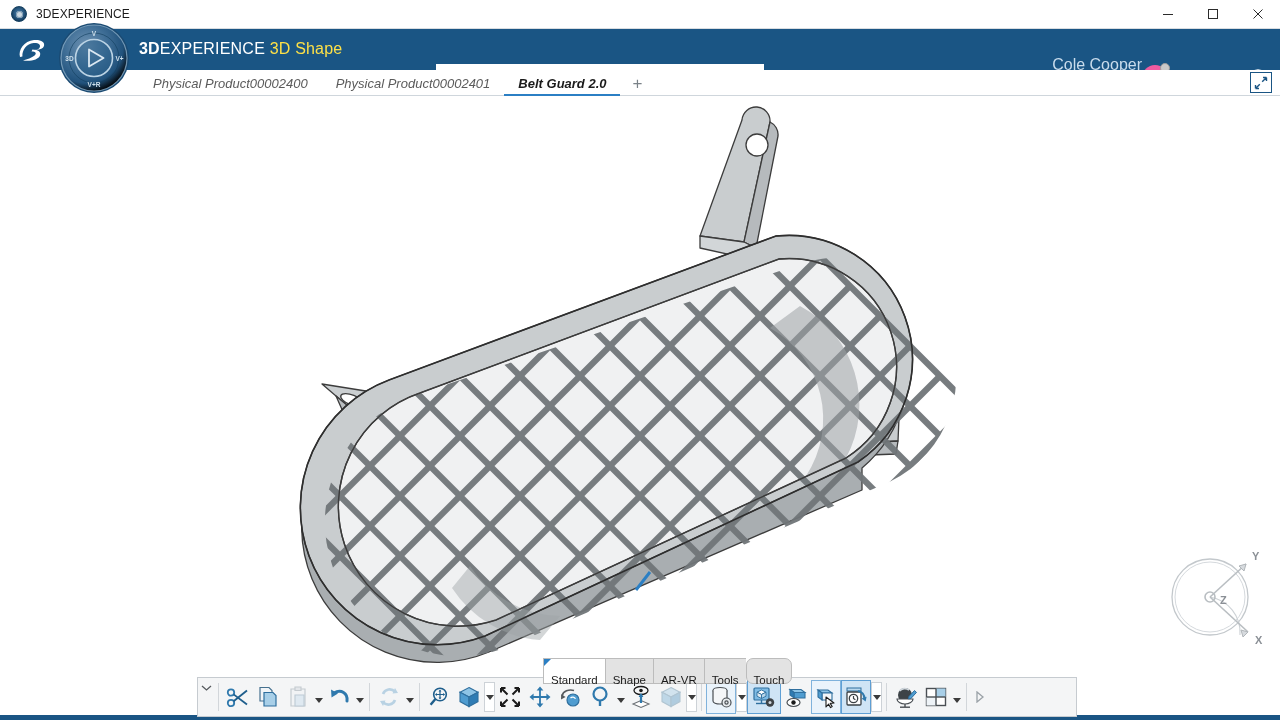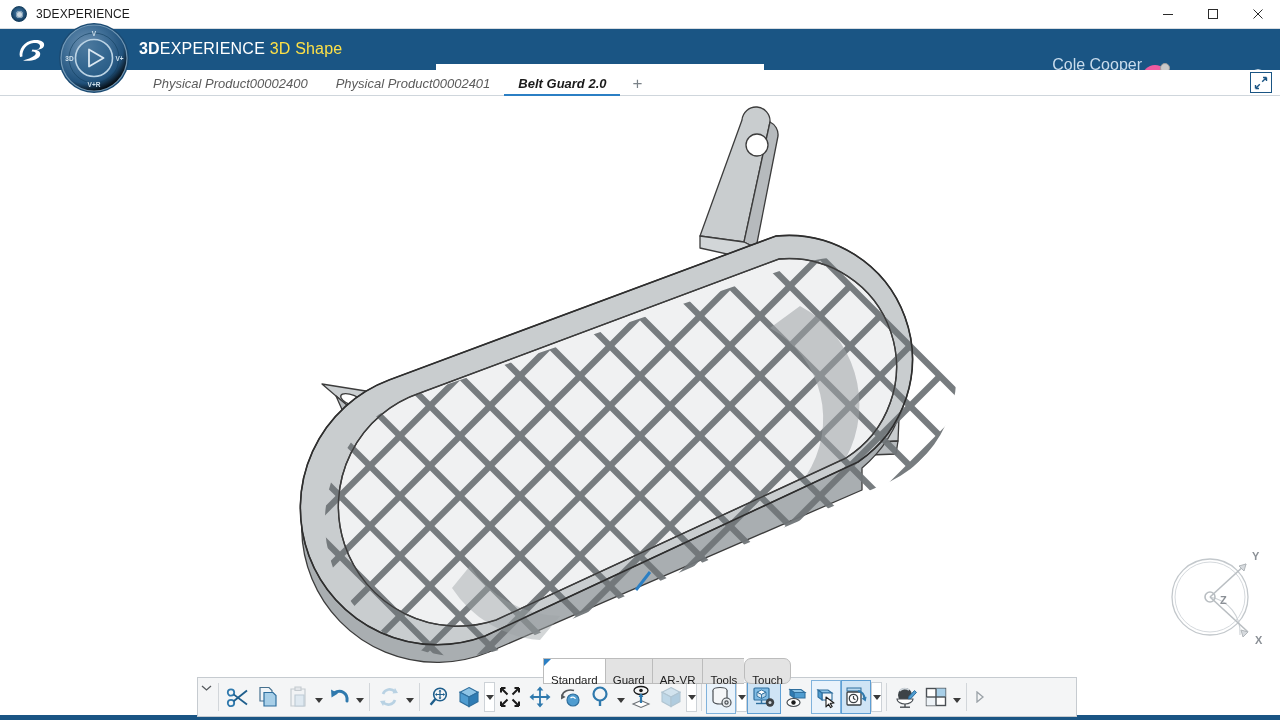--- a/index.html
+++ b/index.html
@@ -385,21 +385,21 @@
         <path d="M86 90 L79 88 L81 95 Z" fill="#d7dbdf" stroke="#b0b5b9" stroke-width="1"></path>
         <text x="90" y="18" font-family="Liberation Sans, sans-serif" font-size="11" font-weight="700" fill="#8b9096">Y</text>
         <text x="93" y="102" font-family="Liberation Sans, sans-serif" font-size="11" font-weight="700" fill="#8b9096">X</text>
         <text x="58" y="62" font-family="Liberation Sans, sans-serif" font-size="11" font-weight="700" fill="#8b9096">Z</text>
       </svg>
     </div>
   </div>
 
   <div class="subtabs">
     <div class="subtab active">Standard</div>
-    <div class="subtab">Guard</div>
+    <div class="subtab">Shape</div>
     <div class="subtab">AR-VR</div>
     <div class="subtab">Tools</div>
     <div class="subtab">Touch</div>
   </div>
 
   <div class="toolbar">
 
     <div class="tb-collapse">
       <svg width="11" height="8" viewBox="0 0 11 8">
           <path d="M1 2 L5.5 6 L10 2" fill="none" stroke="#55595d" stroke-width="1.3"></path>

